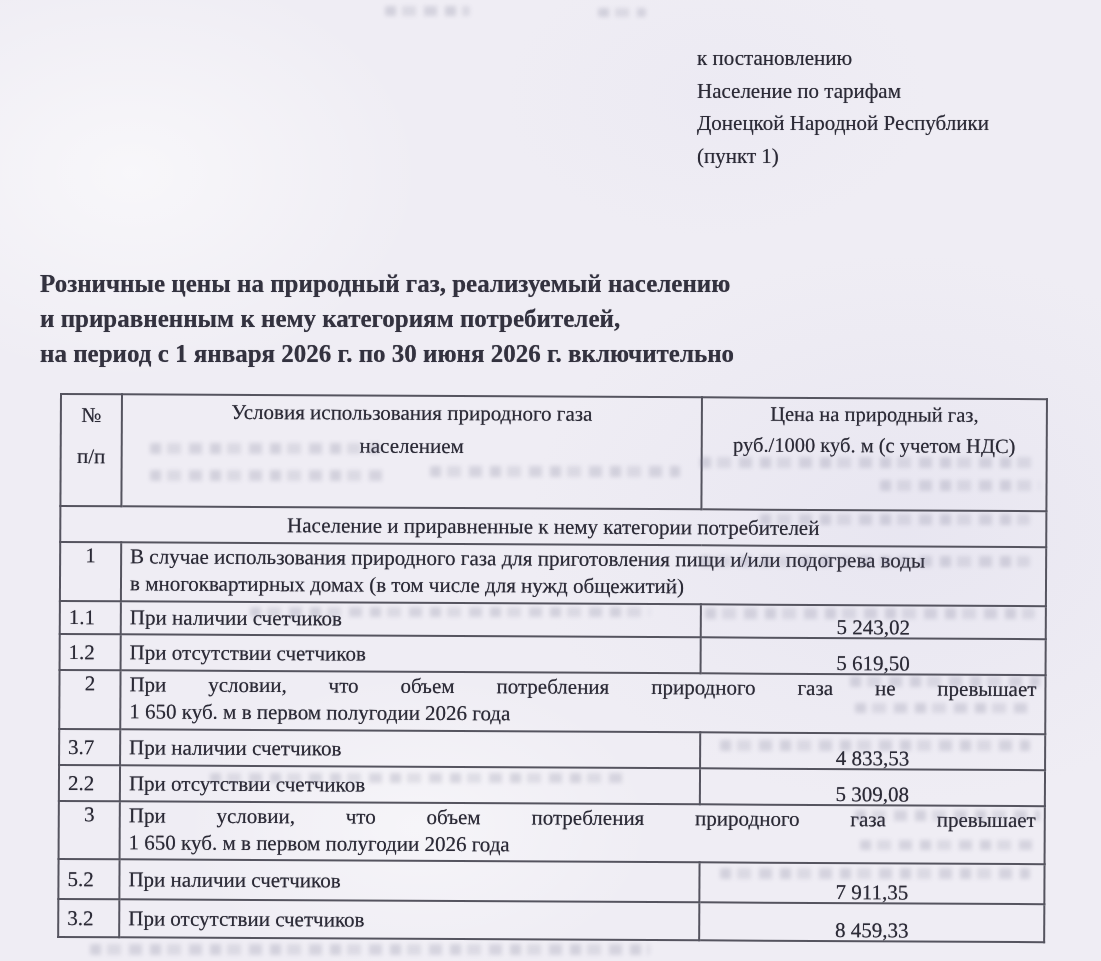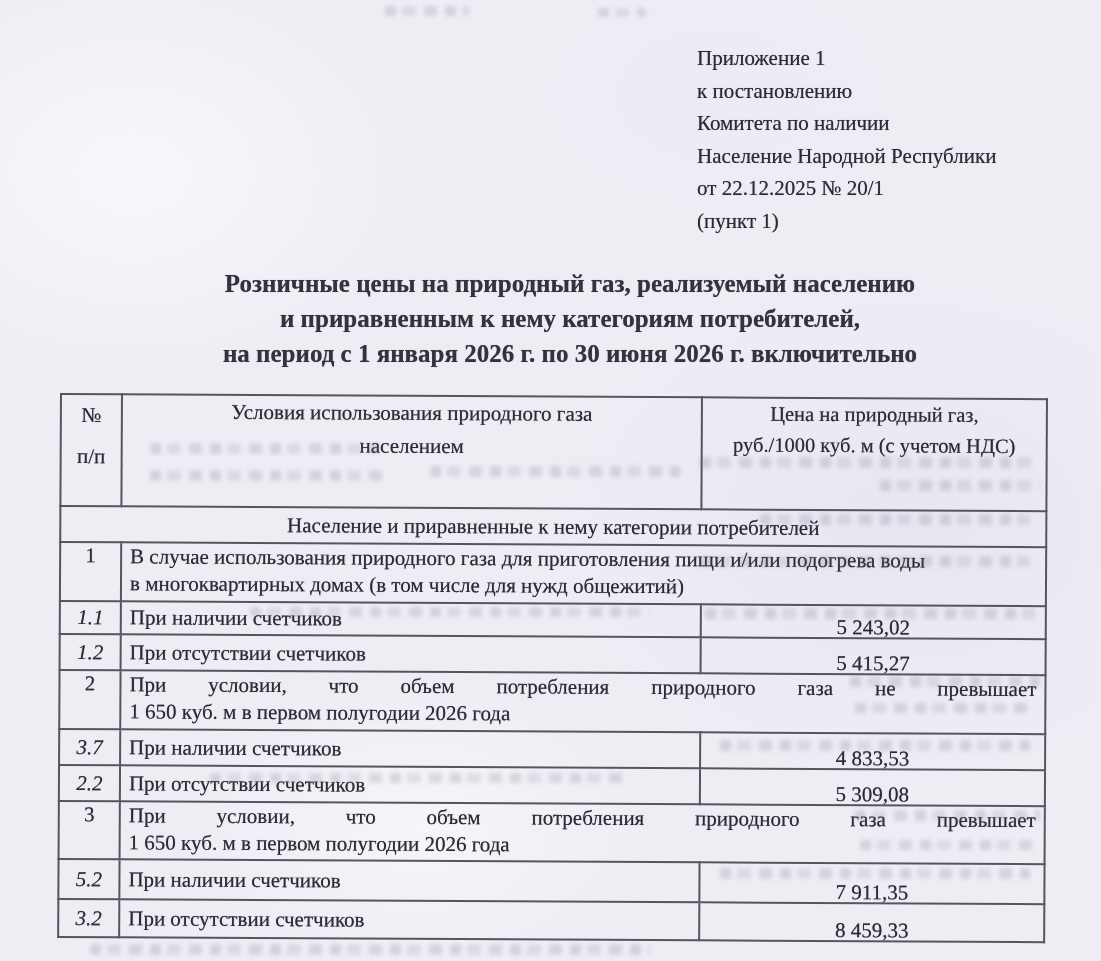--- a/index.html
+++ b/index.html
@@ -20,21 +20,21 @@
   
   .appendix{
     position:absolute;left:697px;top:42px;
     font-size:21px;line-height:32.5px;
     white-space:nowrap;
   }
   .appendix span{display:block;}
   
   .doc-title{
     position:absolute;left:40px;top:266px;width:1060px;
-    text-align:center;font-weight:bold;font-size:25px;line-height:35px;
+    font-weight:bold;font-size:25px;line-height:35px;
     color:#33323f;
   }
   .doc-title span{display:block;}
   
   .table-wrap{
     position:absolute;left:60px;top:393px;width:986px;
     transform:rotate(0.3deg);transform-origin:0 0;
   }
   table.tariff{
     border-collapse:collapse;table-layout:fixed;width:986px;
@@ -55,21 +55,21 @@
   tr.r-s36{height:36px;}
   tr.r-desc2{height:59px;}
   tr.r-desc3{height:58px;}
   tr.r-s40{height:40px;}
   tr.r-s38{height:38px;}
   td.h-cell{vertical-align:top;text-align:center;}
   td.h-num{padding-top:12px;line-height:41px;}
   td.h-cond{padding-top:9px;line-height:33px;}
   td.h-price{padding-top:21px;line-height:31px;font-size:20.5px;}
   td.band-cell{text-align:center;vertical-align:middle;}
-  td.num-cell{text-align:center;vertical-align:middle;font-style:italic;}
+  td.num-cell{vertical-align:middle;}
   td.num-desc{text-align:center;vertical-align:top;padding-top:4px;}
   td.desc-cell{vertical-align:top;padding:3px 14px 3px 12px;line-height:27px;}
   td.desc-cell span{display:block;}
   .line-justify{text-align:justify;text-align-last:justify;}
   td.cond-cell{vertical-align:middle;padding-left:12px;}
   td.price-cell{text-align:center;vertical-align:bottom;}
   td.price-cell span{position:relative;top:3px;display:inline-block;}
   
   .smudge{
     position:absolute;height:11px;border-radius:2px;
@@ -79,25 +79,23 @@
       rgba(116,116,142,.38) 17px 31px, rgba(116,116,142,0) 31px 39px,
       rgba(116,116,142,.5) 39px 52px, rgba(116,116,142,0) 52px 60px);
   }
 </style>
 </head>
 <body>
 
 <div class="sheet">
 
   <div class="appendix">
-    <span>Приложение 1</span>
     <span>к постановлению</span>
-    <span>Комитета по наличии</span>
-    <span>Население Народной Республики</span>
-    <span>от 22.12.2025 № 20/1</span>
+    <span>Население по тарифам</span>
+    <span>Донецкой Народной Республики</span>
     <span>(пункт 1)</span>
   </div>
 
   <div class="doc-title">
     <span>Розничные цены на природный газ, реализуемый населению</span>
     <span>и приравненным к нему категориям потребителей,</span>
     <span>на период с 1 января 2026 г. по 30 июня 2026 г. включительно</span>
   </div>
 
   <div class="table-wrap">
@@ -138,21 +136,21 @@
 
       <tr class="r-s33">
         <td class="num-cell">1.1</td>
         <td class="cond-cell">При наличии счетчиков</td>
         <td class="price-cell"><span>5 243,02</span></td>
       </tr>
 
       <tr class="r-s36">
         <td class="num-cell">1.2</td>
         <td class="cond-cell">При отсутствии счетчиков</td>
-        <td class="price-cell"><span>5 415,27</span></td>
+        <td class="price-cell"><span>5 619,50</span></td>
       </tr>
 
       <tr class="r-desc2">
         <td class="num-desc">2</td>
         <td class="desc-cell" colspan="2">
           <span class="line-justify">При условии, что объем потребления природного газа не превышает</span>
           <span>1 650 куб. м в первом полугодии 2026 года</span>
         </td>
       </tr>
 

